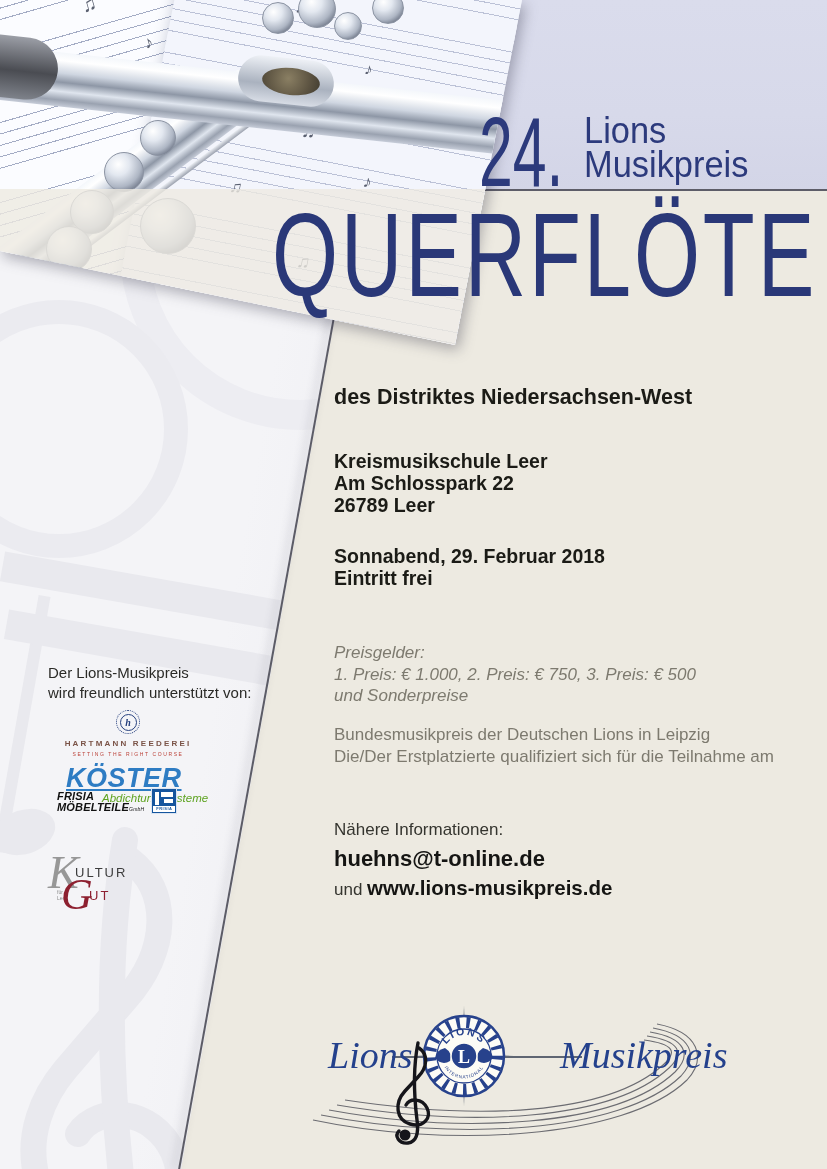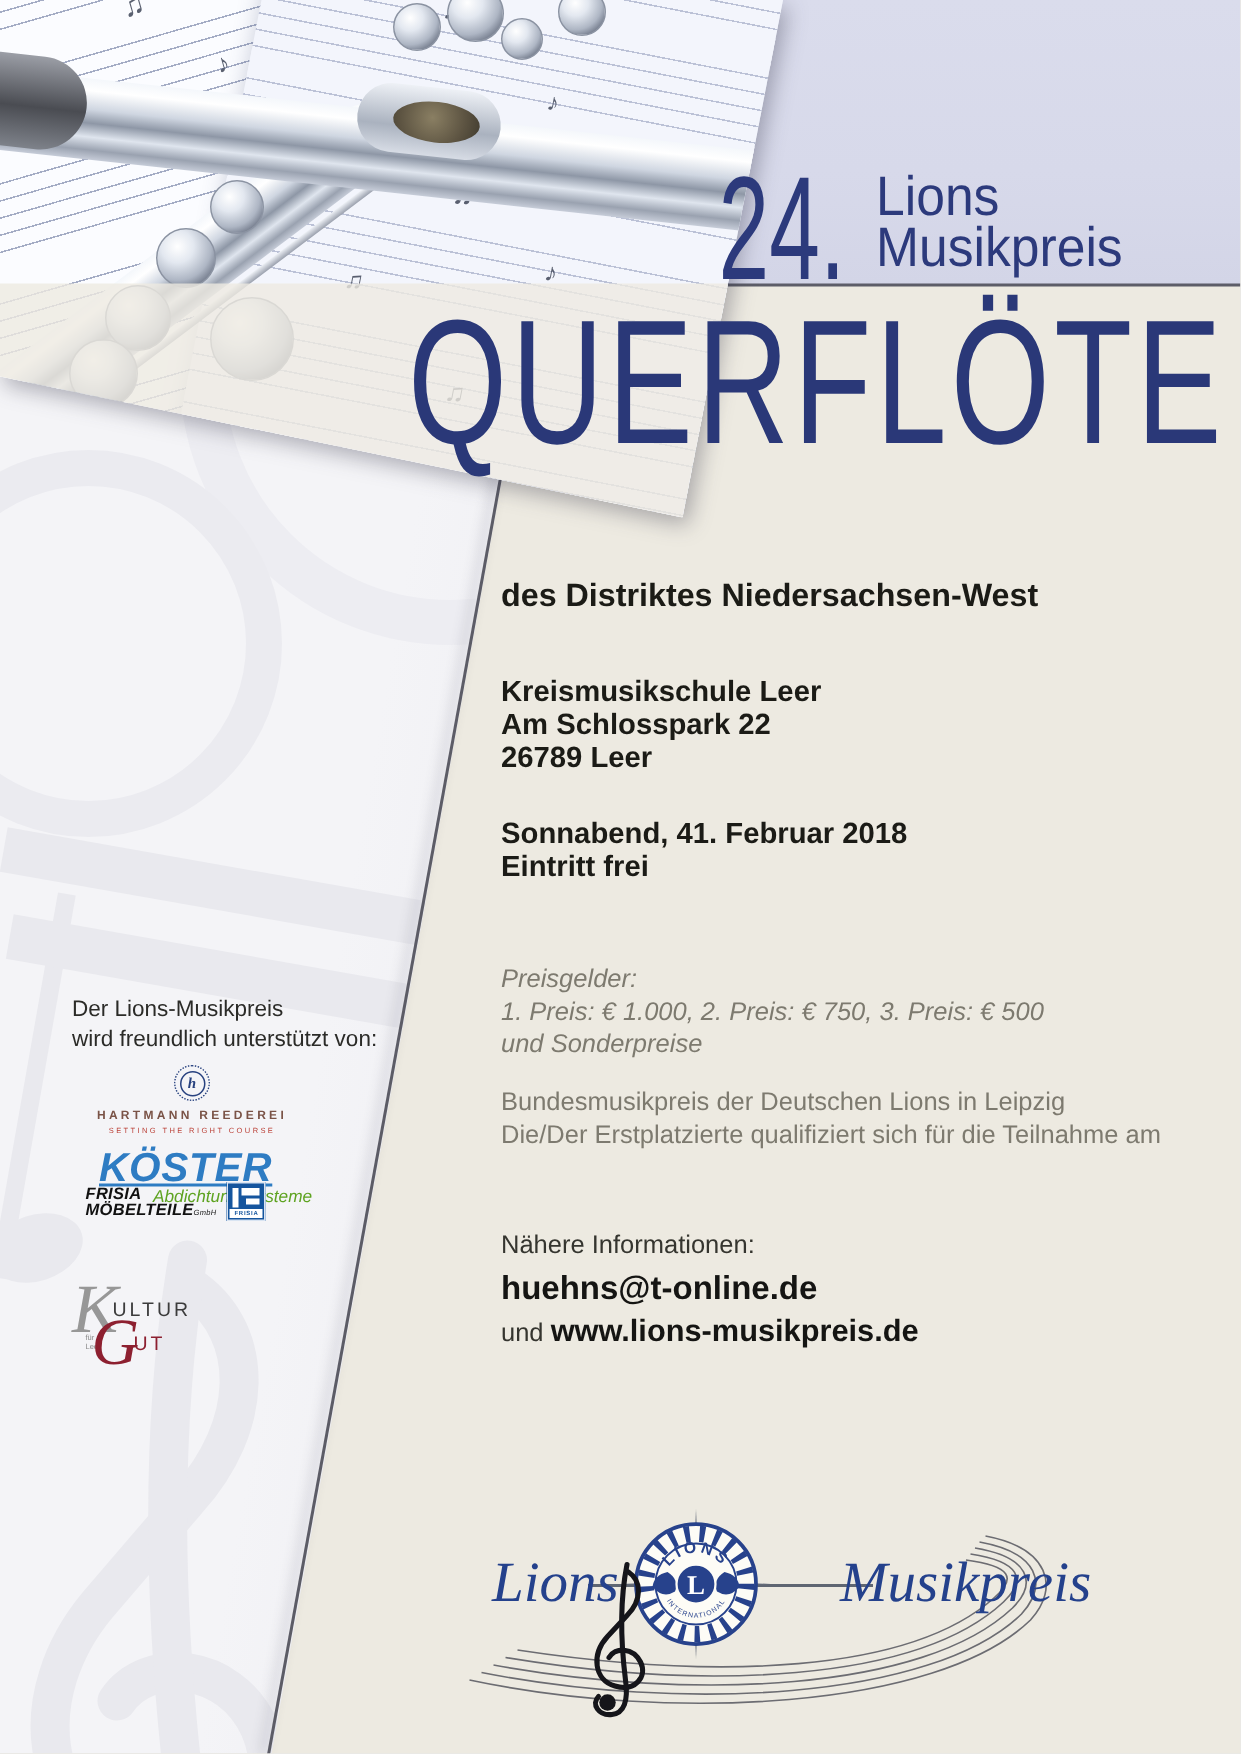--- a/index.html
+++ b/index.html
@@ -193,21 +193,21 @@
 
   <div class="rc h-sub">des Distriktes Niedersachsen-West</div>
 
   <div class="rc blk-bold blk-venue">
     <div>Kreismusikschule Leer</div>
     <div>Am Schlosspark 22</div>
     <div>26789 Leer</div>
   </div>
 
   <div class="rc blk-bold blk-event">
-    <div>Sonnabend, 41. Februar 2018</div>
+    <div>Sonnabend, 29. Februar 2018</div>
     <div>Eintritt frei</div>
   </div>
 
   <div class="rc blk-gray blk-prizes">
     <div>Preisgelder:</div>
     <div>1. Preis: € 1.000, 2. Preis: € 750, 3. Preis: € 500</div>
     <div>und Sonderpreise</div>
   </div>
 
   <div class="rc blk-gray blk-qual">

